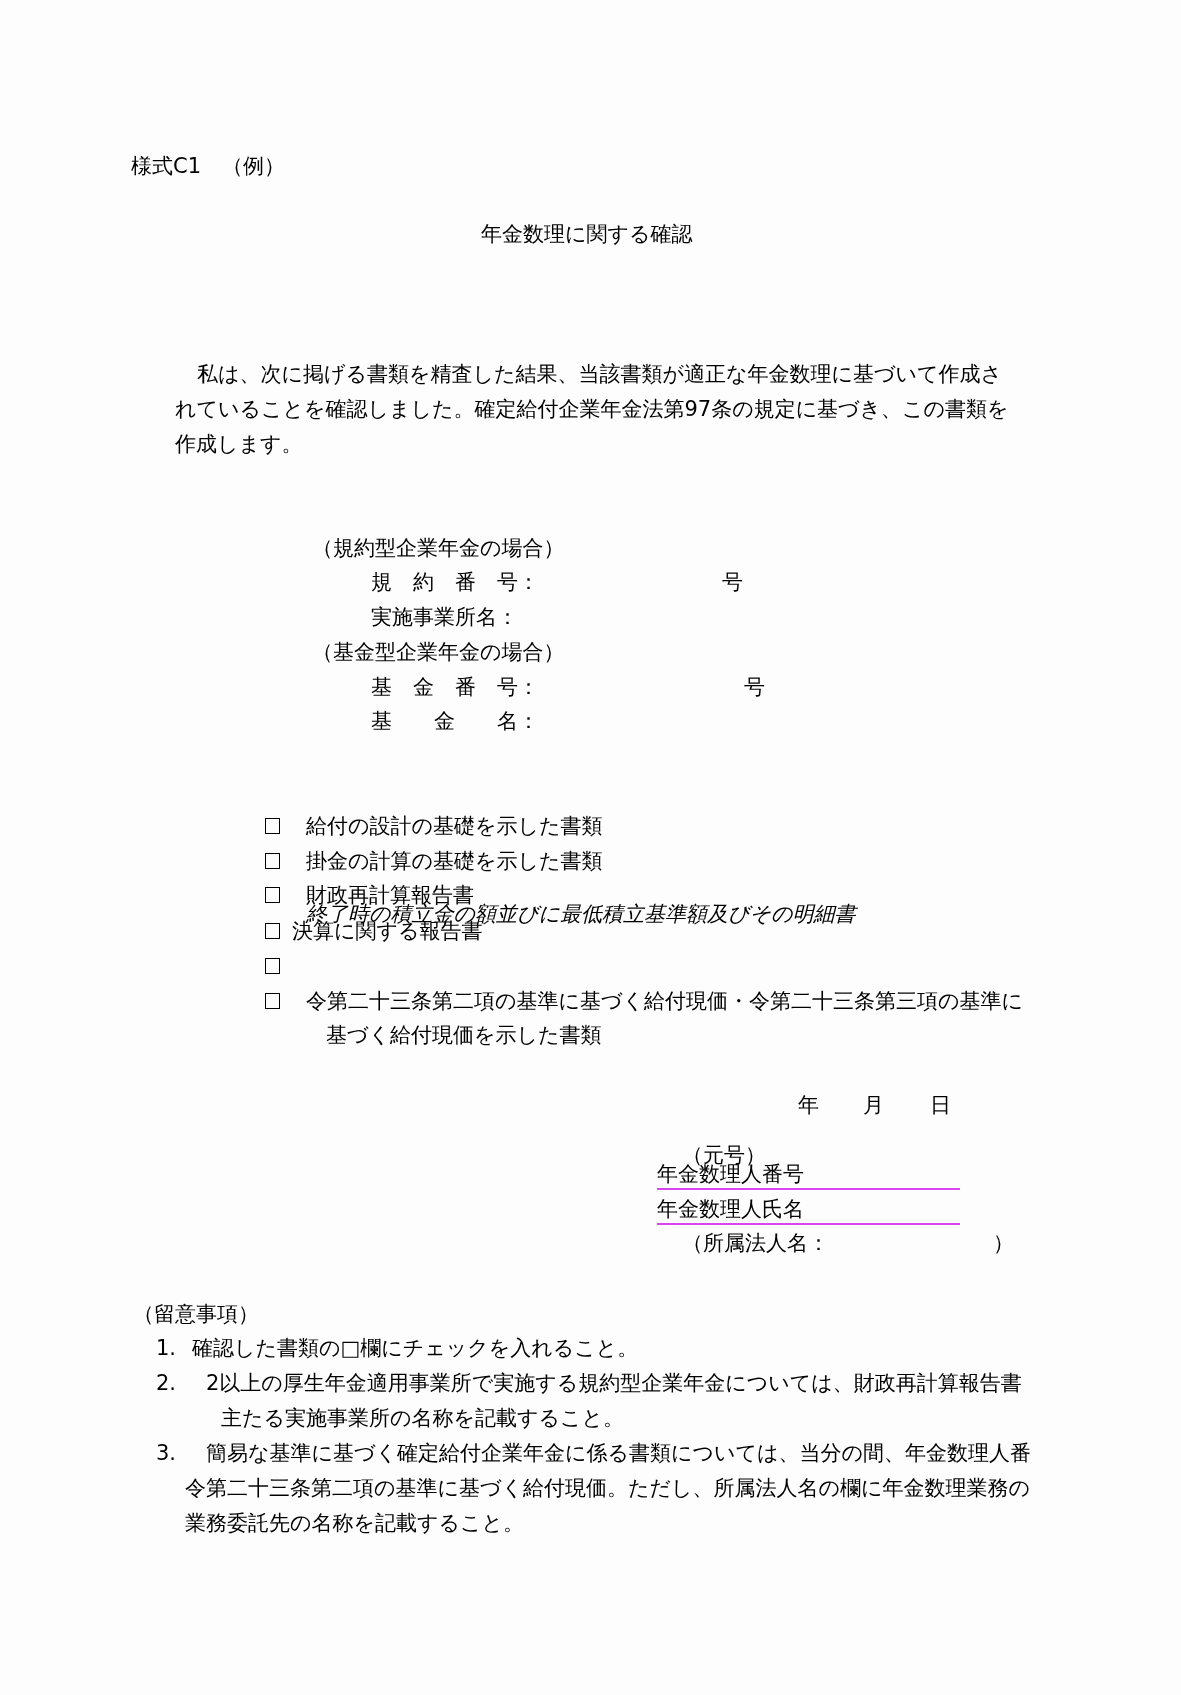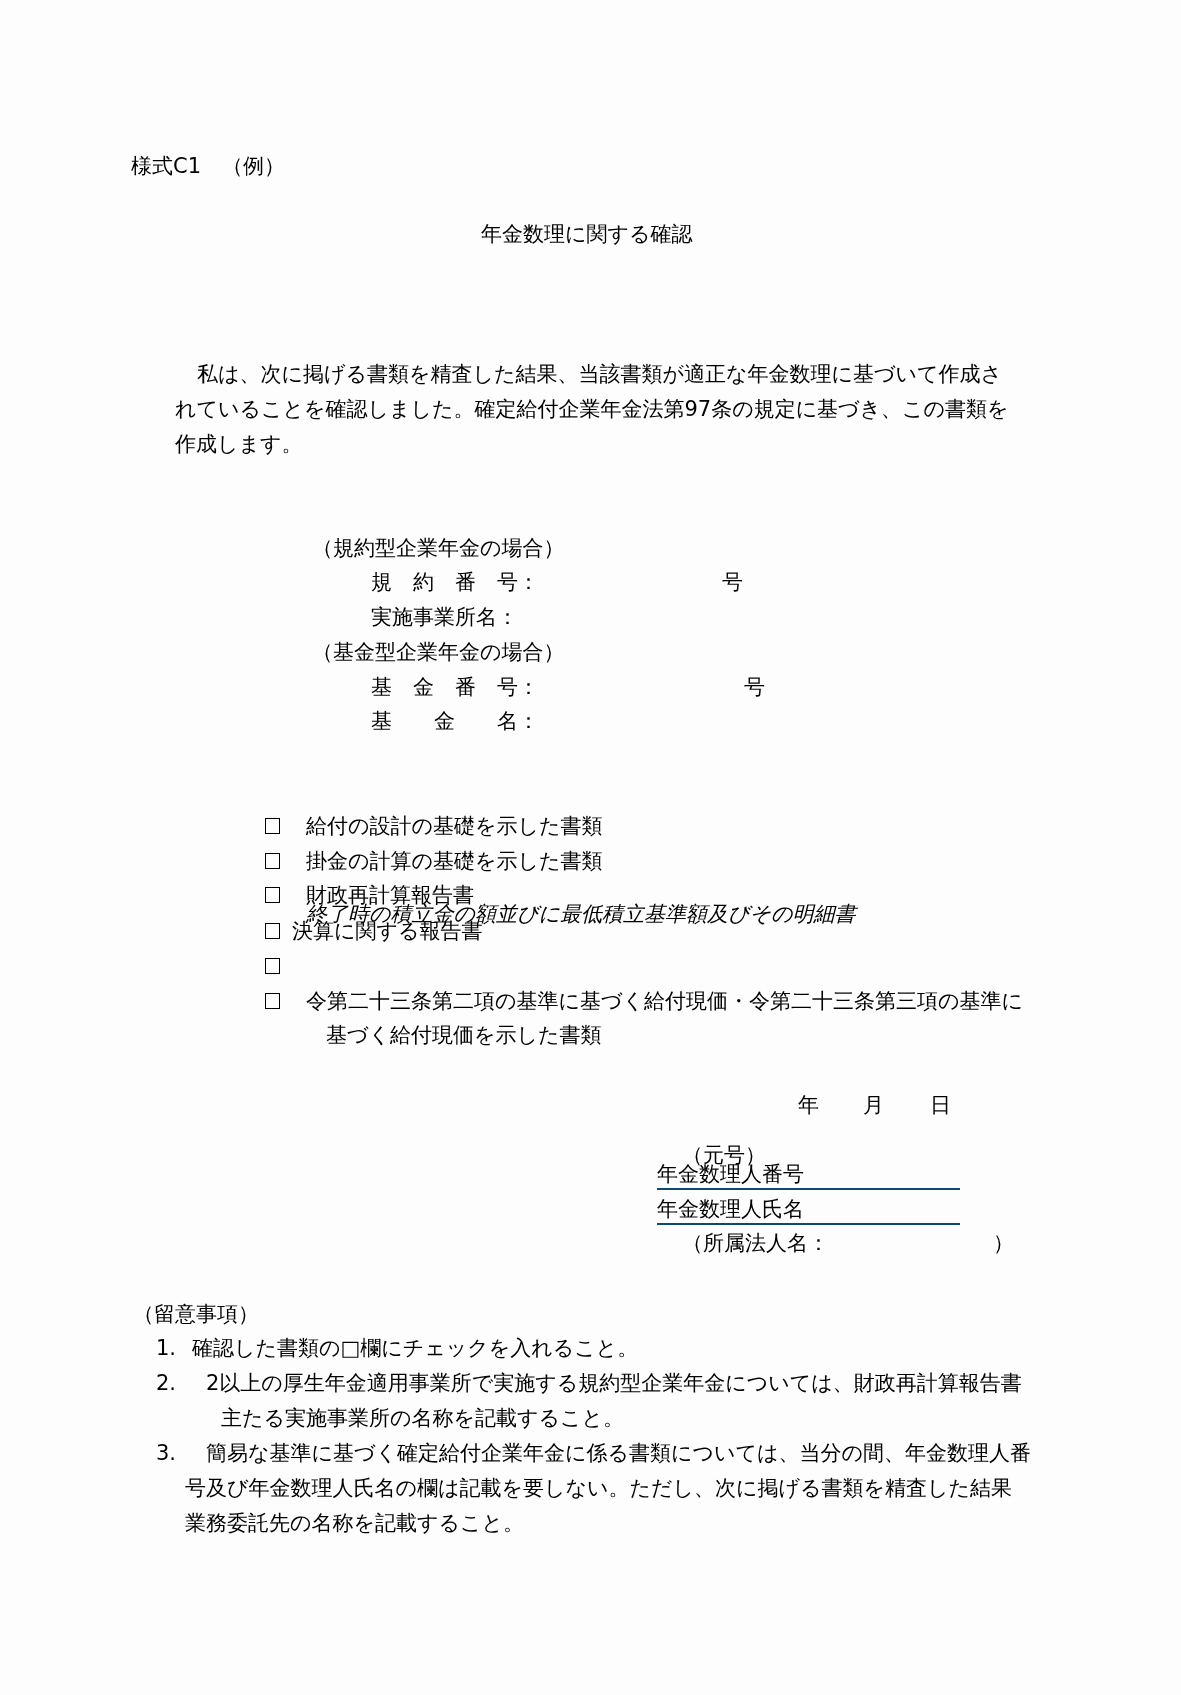--- a/index.html
+++ b/index.html
@@ -2,21 +2,21 @@
 <html><head>
 <meta charset="utf-8">
 <style>
   html, body { margin:0; padding:0; }
   body {
     width:1181px; height:1695px; background:#fdfdfd; position:relative; overflow:hidden;
     font-family:"DejaVu Sans", "Liberation Sans", sans-serif; color:#000;
     font-size:21px; line-height:1;
   }
   .abs { position:absolute; white-space:nowrap; }
-  .ul { border-bottom:2px solid #0c4a6e; padding-bottom:3px; }
+  .ul { border-bottom:2px solid #d946ef; padding-bottom:3px; }
   .cb {
     position:absolute; width:15px; height:16px; border:1.5px solid #000; box-sizing:border-box;
   }
 </style>
 </head>
 <body>
 
 <div class="abs" style="left:131px;top:156px;">様式C1　（例）</div>
 <div class="abs" style="left:481px;top:224px;">年金数理に関する確認</div>
 
@@ -76,14 +76,14 @@
 
 <div class="abs" style="left:156px;top:1338px;">1.</div>
 <div class="abs" style="left:192px;top:1338px;">確認した書類の□欄にチェックを入れること。</div>
 
 <div class="abs" style="left:156px;top:1373px;">2.</div>
 <div class="abs" style="left:206px;top:1373px;">2以上の厚生年金適用事業所で実施する規約型企業年金については、財政再計算報告書</div>
 <div class="abs" style="left:185px;top:1408px;margin-left:36px;">主たる実施事業所の名称を記載すること。</div>
 
 <div class="abs" style="left:156px;top:1443px;">3.</div>
 <div class="abs" style="left:206px;top:1443px;">簡易な基準に基づく確定給付企業年金に係る書類については、当分の間、年金数理人番</div>
-<div class="abs" style="left:185px;top:1478px;">号及び年金数理人氏名の欄は記載を要しない。ただし、次に掲げる書類を精査した結果</div>
+<div class="abs" style="left:185px;top:1478px;">令第二十三条第二項の基準に基づく給付現価。ただし、所属法人名の欄に年金数理業務の</div>
 <div class="abs" style="left:185px;top:1513px;">業務委託先の名称を記載すること。</div>
 
 </body></html>

